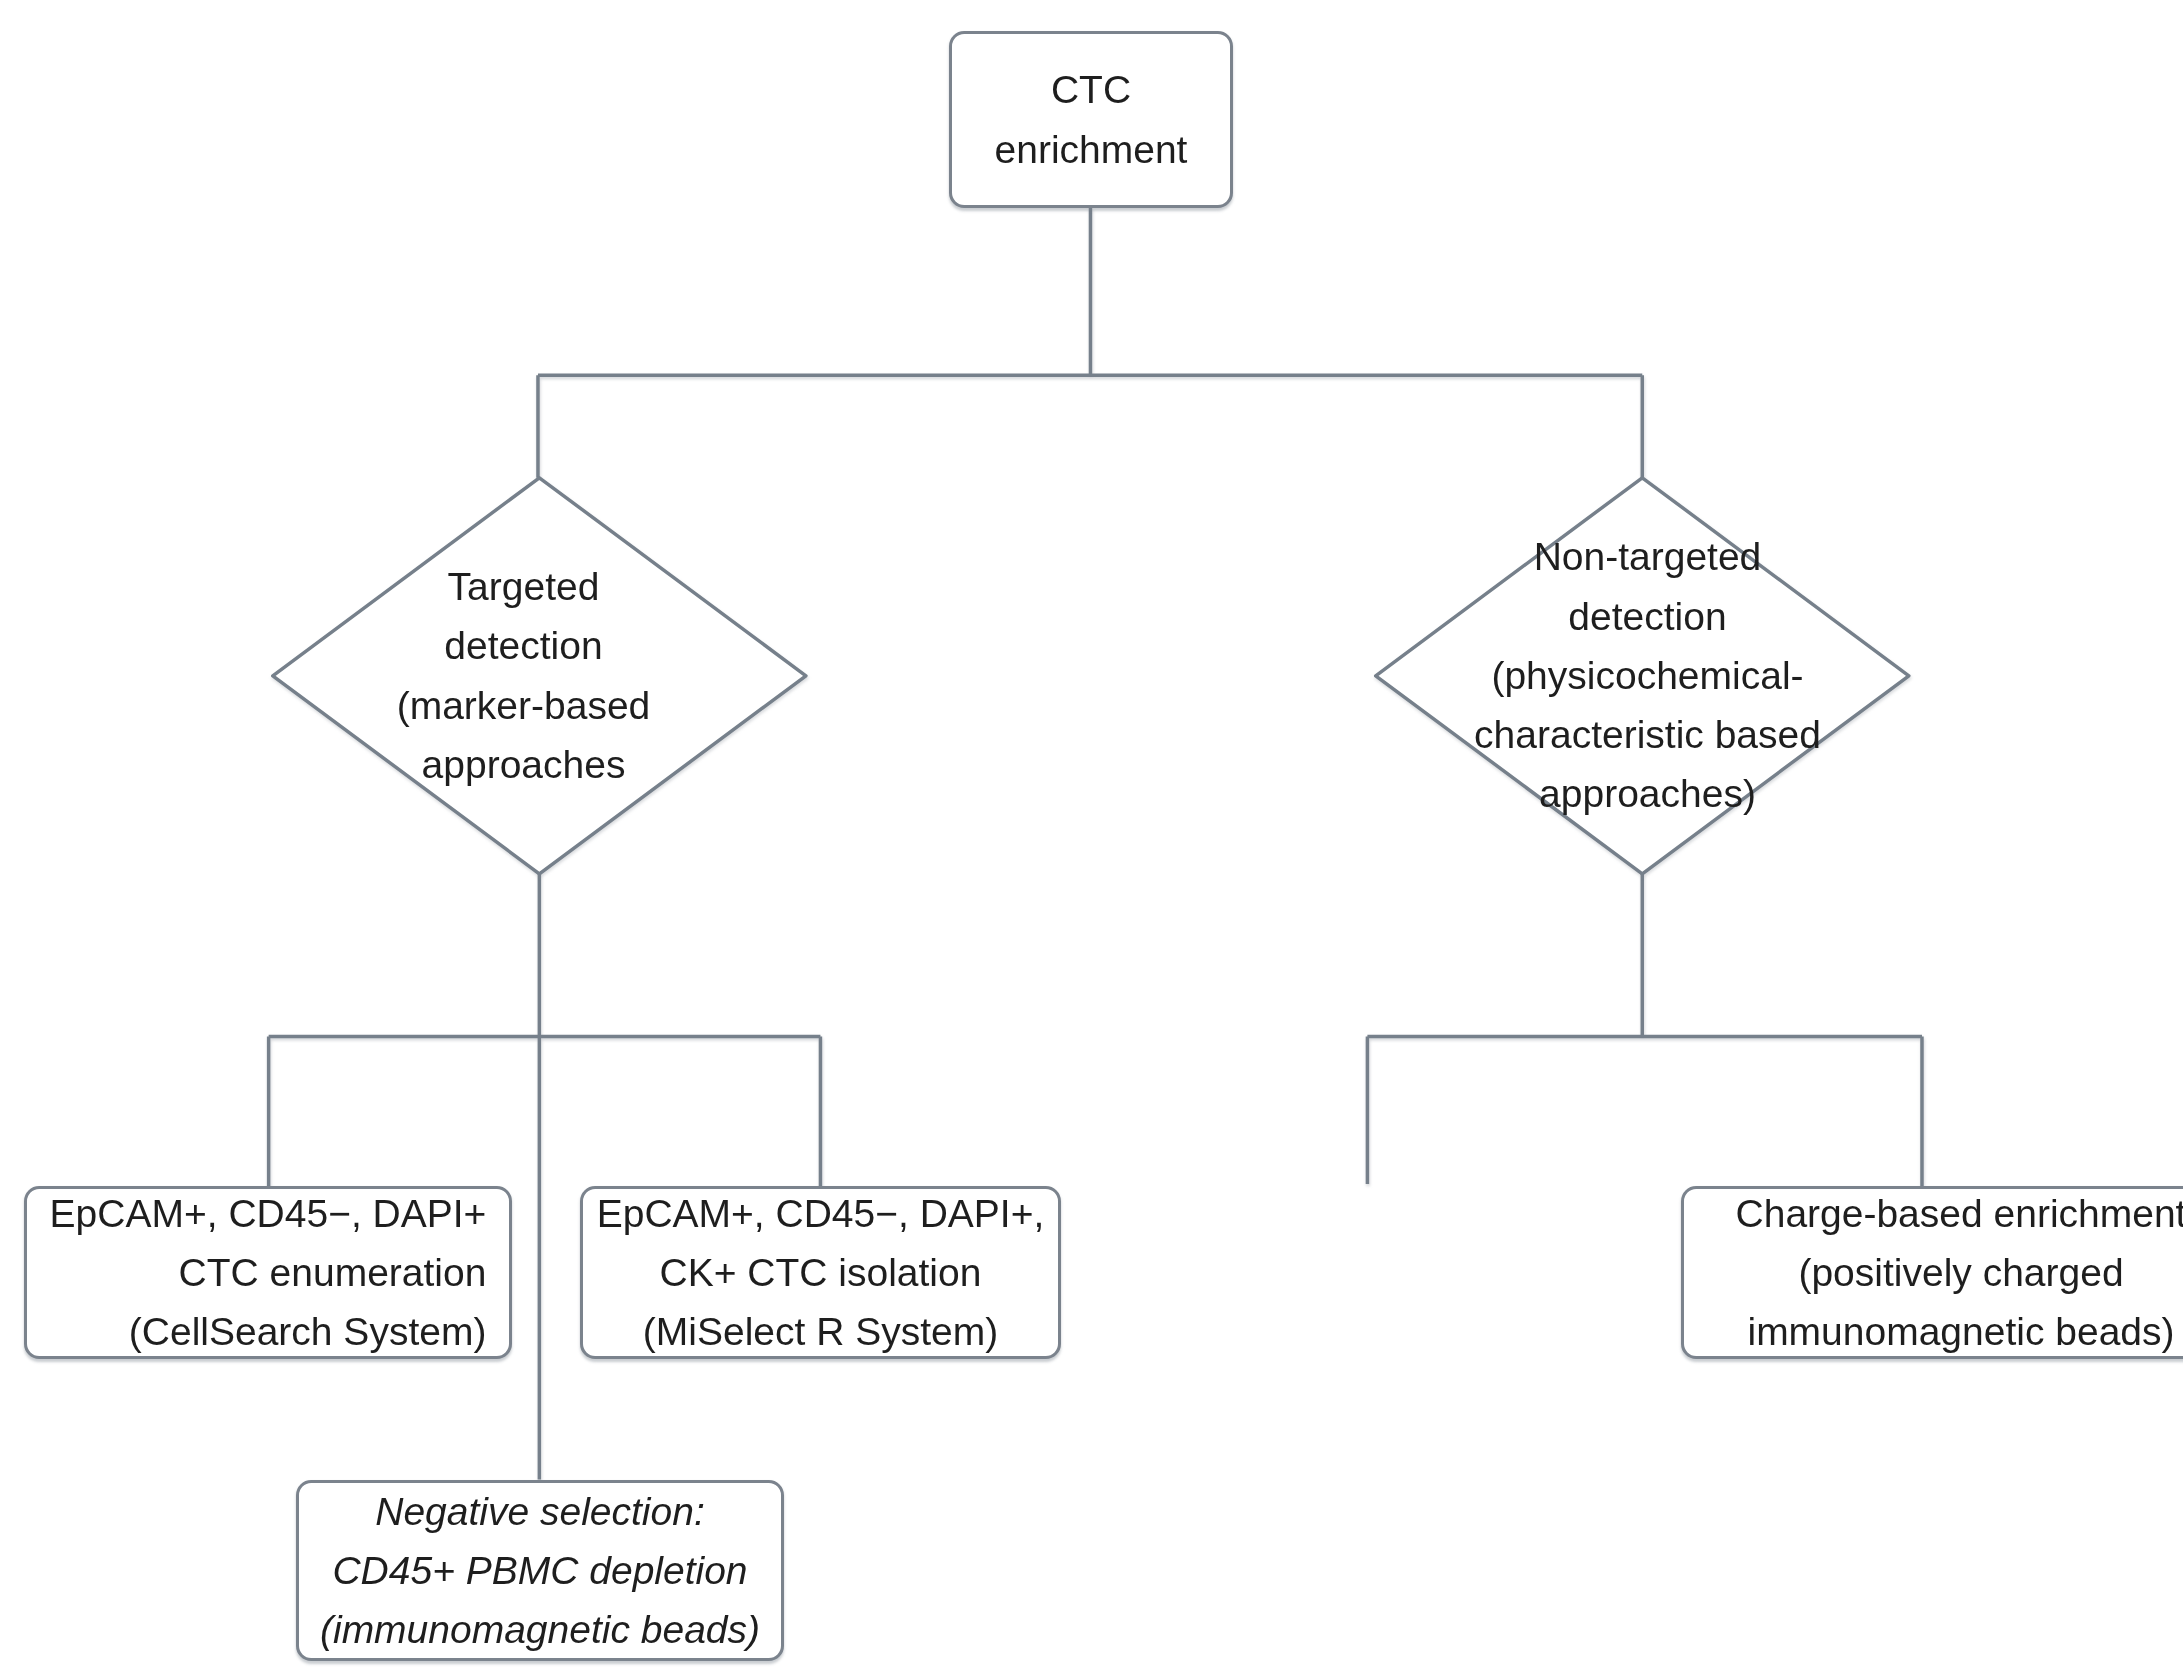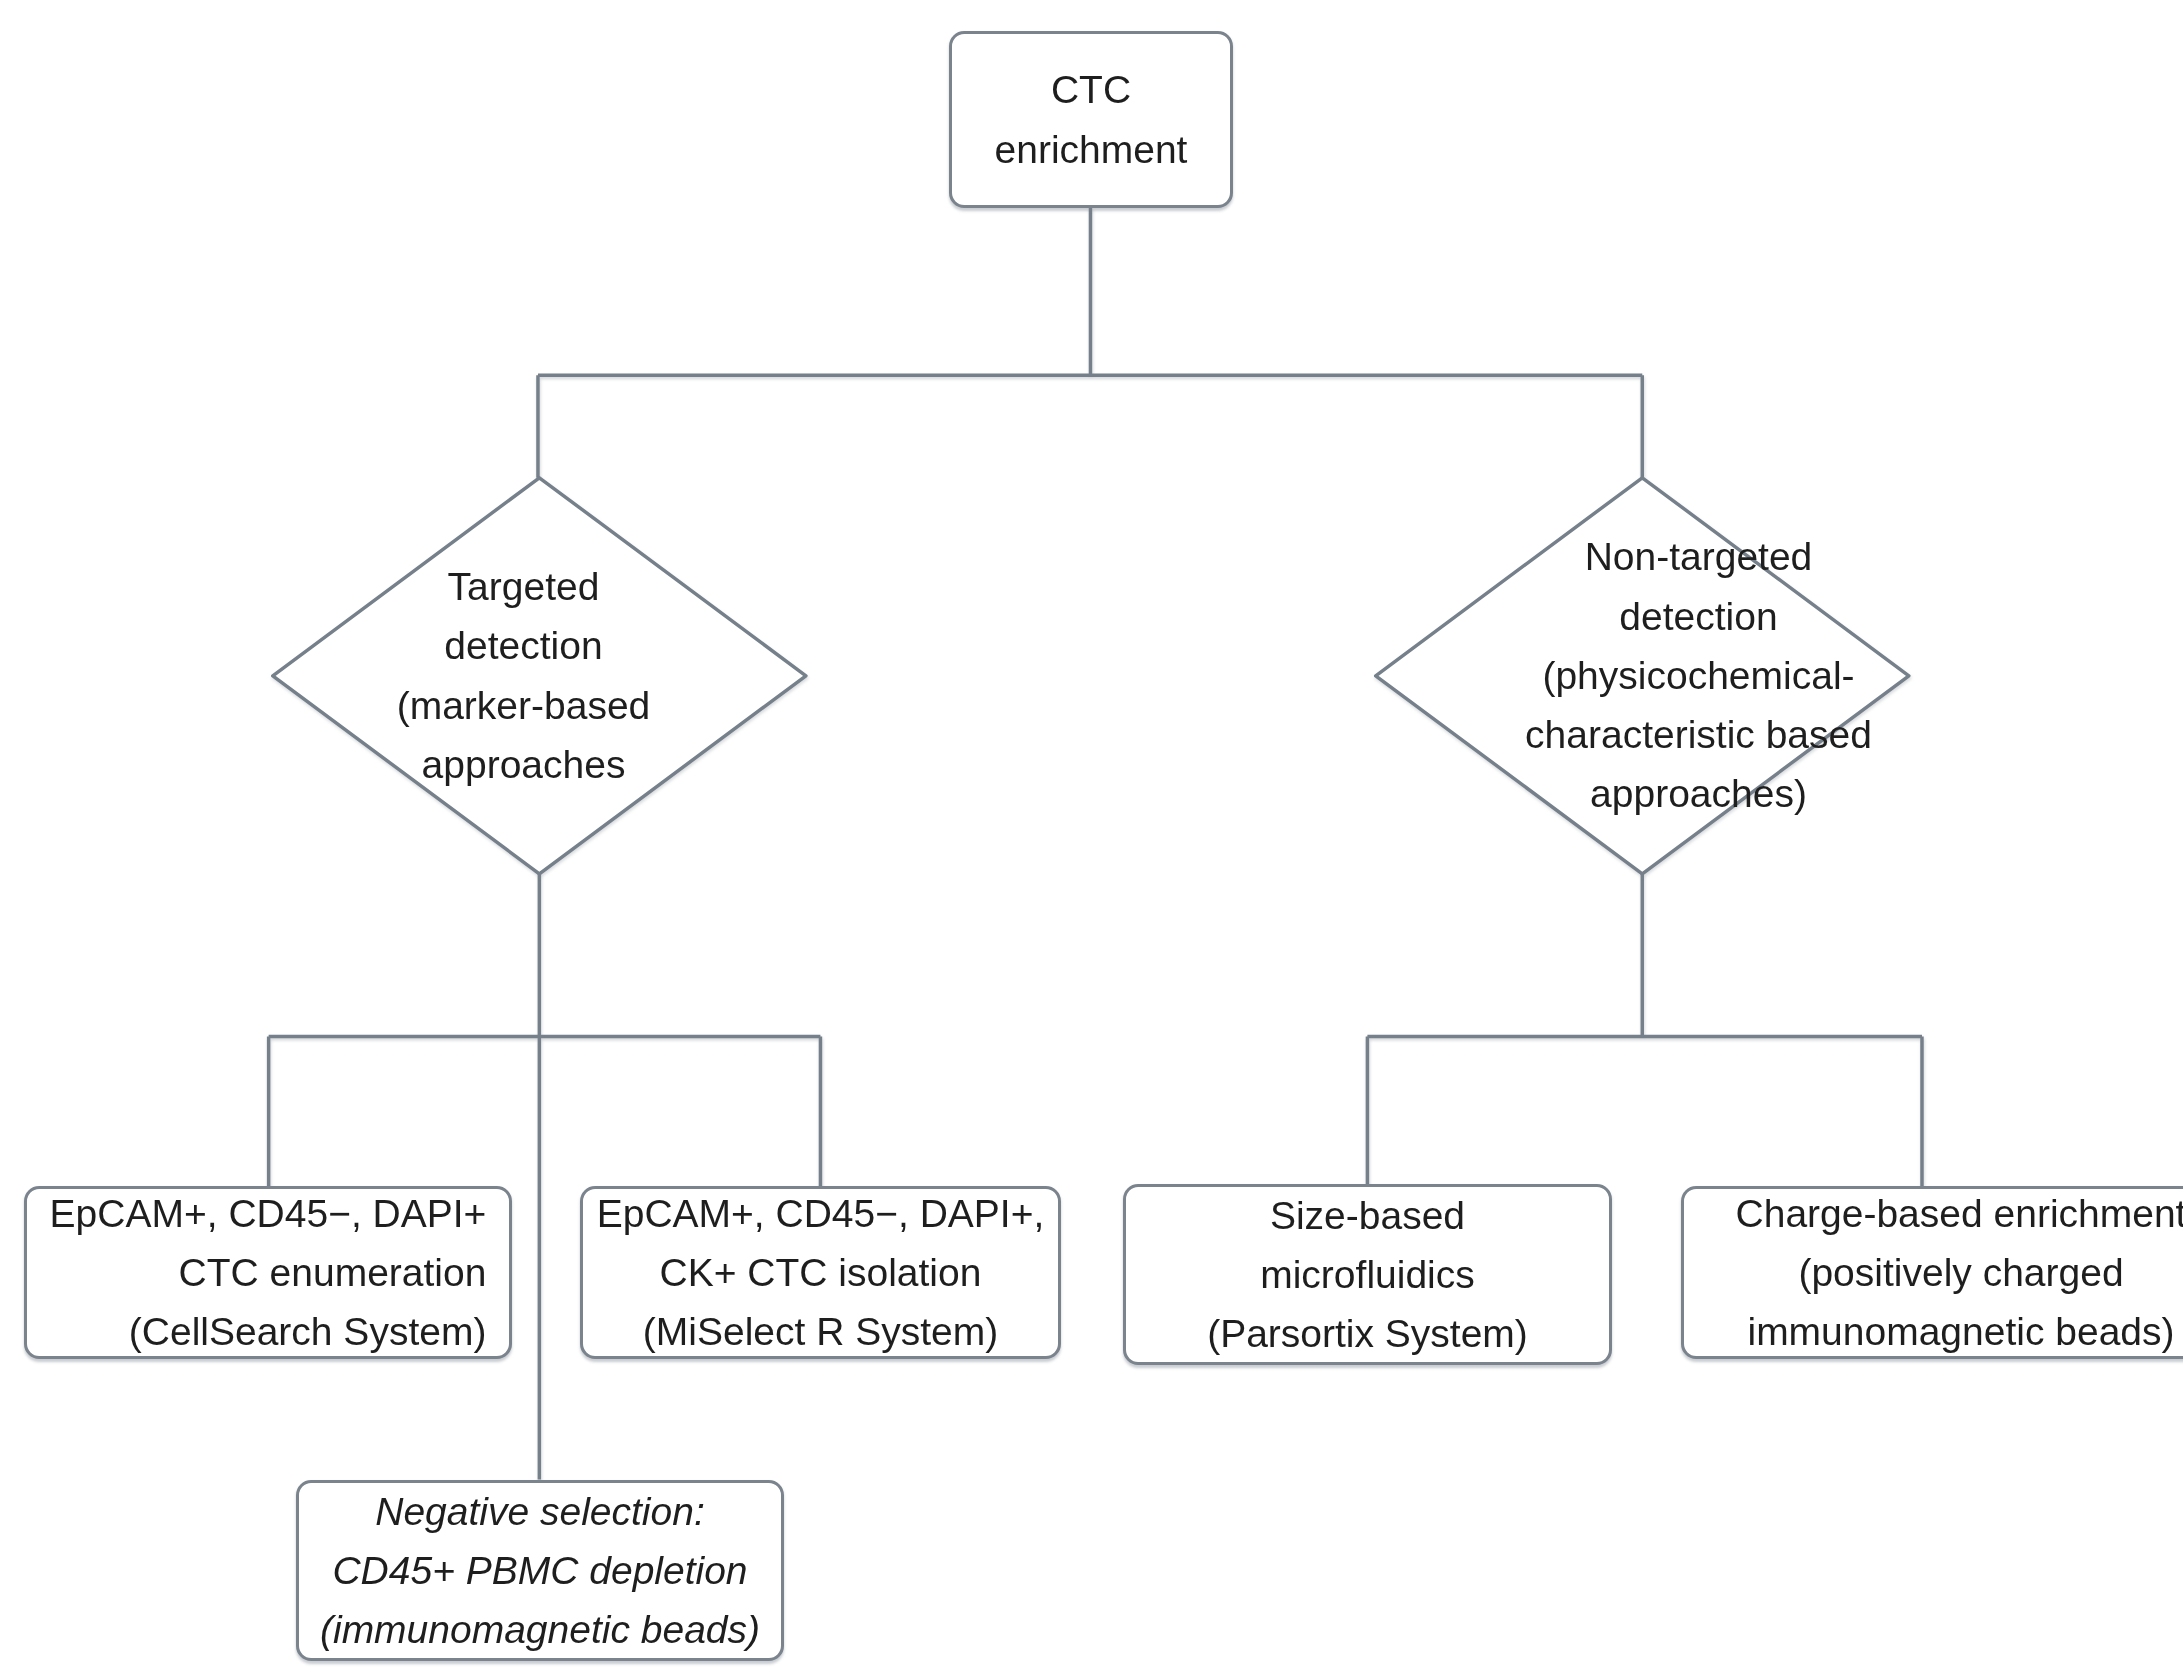--- a/index.html
+++ b/index.html
@@ -55,40 +55,37 @@
   </svg>
 
   <div class="node" style="left:949px;top:31px;width:284px;height:177px;">CTC
 enrichment</div>
 
   <div class="diamond-label" style="left:302px;top:523px;width:443px;height:305px;">Targeted
 detection
 (marker-based
 approaches</div>
 
-  <div class="diamond-label" style="left:1477px;top:523px;width:443px;height:305px;">Non-targeted
+  <div class="diamond-label" style="left:1426px;top:523px;width:443px;height:305px;">Non-targeted
 detection
 (physicochemical-
 characteristic based
 approaches)</div>
 
   <div class="node" style="left:24px;top:1186px;width:488px;height:173px;text-align:right;">EpCAM+, CD45−, DAPI+
 CTC enumeration
 (CellSearch System)</div>
 
   <div class="node" style="left:580px;top:1186px;width:481px;height:173px;">EpCAM+, CD45−, DAPI+,
 CK+ CTC isolation
 (MiSelect R System)</div>
 
   <div class="node" style="left:296px;top:1480px;width:488px;height:181px;font-style:italic;">Negative selection:
 CD45+ PBMC depletion
 (immunomagnetic beads)</div>
 
-  <div class="node" style="left:1123px;top:1184px;width:489px;height:181px;">Size-based
-microfluidics
-(Parsortix System)</div>
 
   <div class="node" style="left:1681px;top:1186px;width:560px;height:173px;">Charge-based enrichment
 (positively charged
 immunomagnetic beads)</div>
 
 </div>
 
 
 </body></html>

